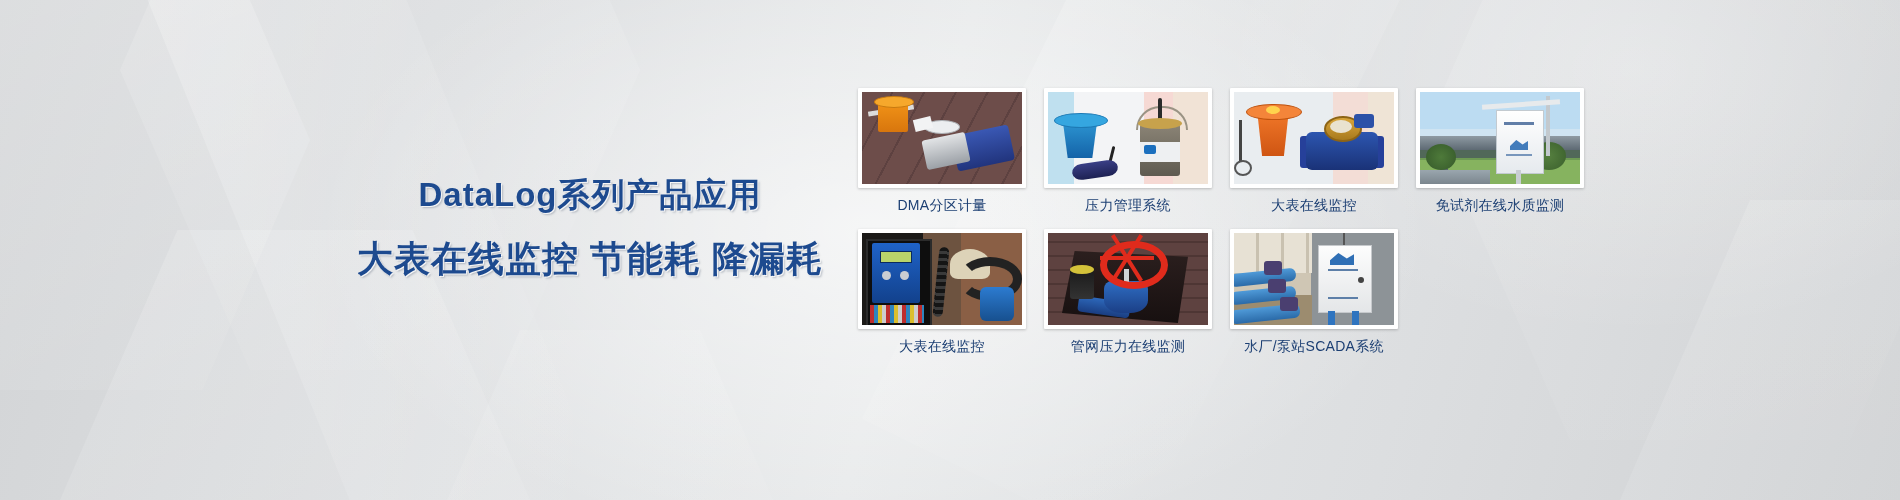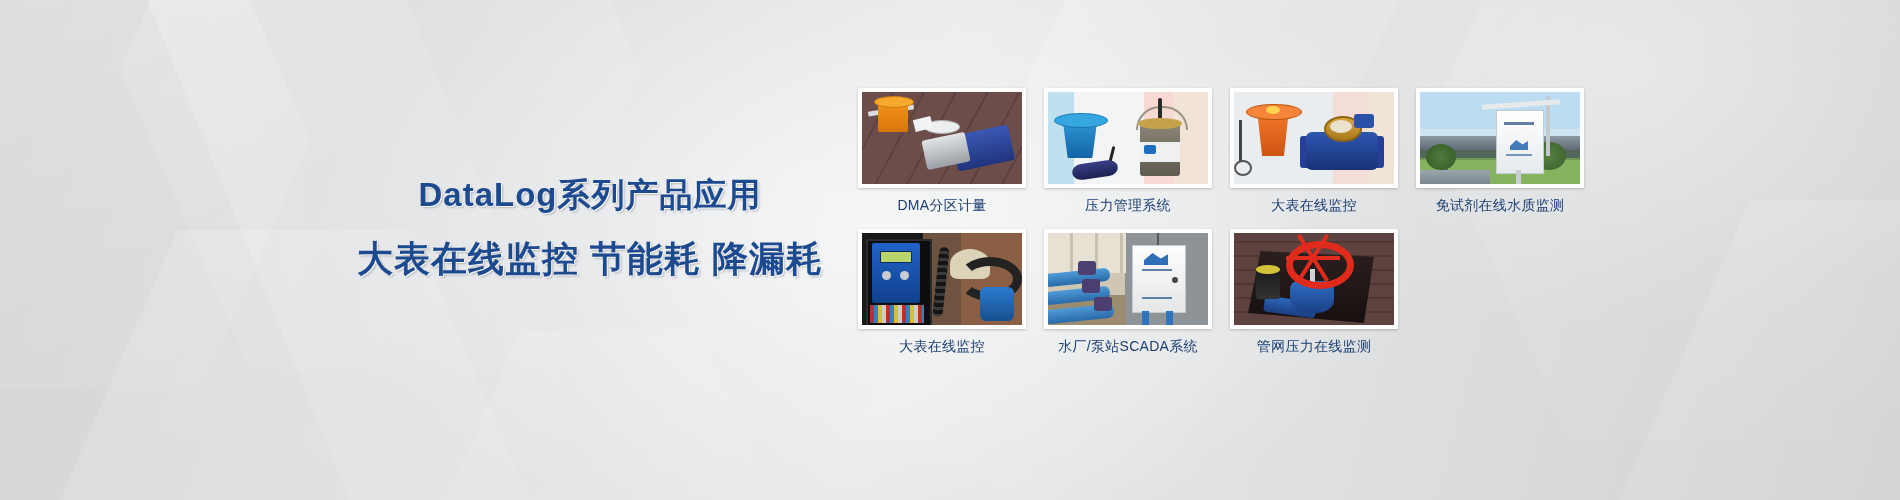--- a/index.html
+++ b/index.html
@@ -317,20 +317,38 @@
             <div class="ph hose2"></div>
             <div class="ph hose"></div>
             <div class="ph pump"></div>
         </div>
       </div>
       <div class="caption">大表在线监控</div>
     </div>
 
     <div class="cell">
       <div class="thumb">
+        <div class="photo p7">
+          <div class="ph pit"></div>
+          <div class="ph vpipe"></div>
+            <div class="ph vbody"></div>
+            <div class="ph stem"></div>
+          <div class="ph wheel"></div>
+            <div class="ph spoke1"></div>
+            <div class="ph spoke2"></div>
+            <div class="ph spoke3"></div>
+          <div class="ph logger"></div>
+            <div class="ph ltop"></div>
+        </div>
+      </div>
+      <div class="caption">管网压力在线监测</div>
+    </div>
+
+    <div class="cell">
+      <div class="thumb">
         <div class="photo p8">
           <div class="ph wall"></div>
             <div class="ph flr"></div>
           <div class="ph pipe1"></div>
             <div class="ph pipe2"></div>
             <div class="ph pipe3"></div>
           <div class="ph mtr1"></div>
             <div class="ph mtr2"></div>
             <div class="ph mtr3"></div>
           <div class="ph hang"></div>
@@ -339,32 +357,14 @@
           <div class="ph bl1"></div>
             <div class="ph bl2"></div>
             <div class="ph bdot"></div>
           <div class="ph leg1"></div>
             <div class="ph leg2"></div>
         </div>
       </div>
       <div class="caption">水厂/泵站SCADA系统</div>
     </div>
 
-    <div class="cell">
-      <div class="thumb">
-        <div class="photo p7">
-          <div class="ph pit"></div>
-          <div class="ph vpipe"></div>
-            <div class="ph vbody"></div>
-            <div class="ph stem"></div>
-          <div class="ph wheel"></div>
-            <div class="ph spoke1"></div>
-            <div class="ph spoke2"></div>
-            <div class="ph spoke3"></div>
-          <div class="ph logger"></div>
-            <div class="ph ltop"></div>
-        </div>
-      </div>
-      <div class="caption">管网压力在线监测</div>
-    </div>
-
   </div>
 </div>
 
 </body></html>

